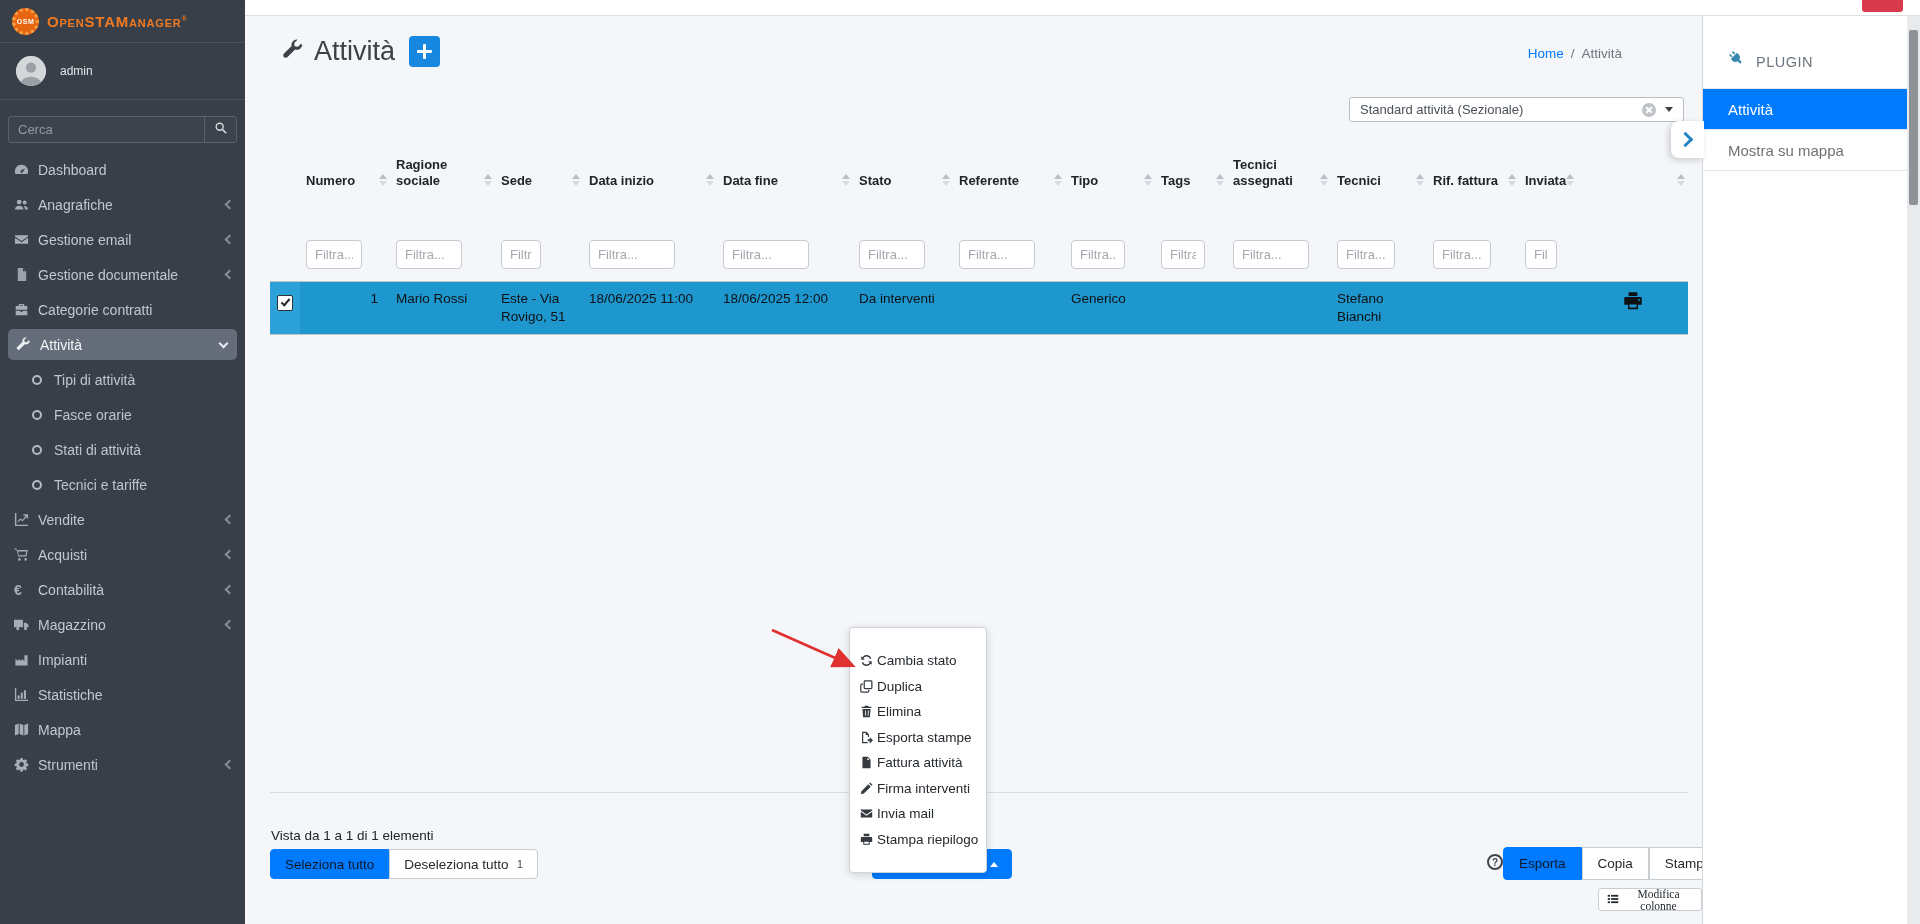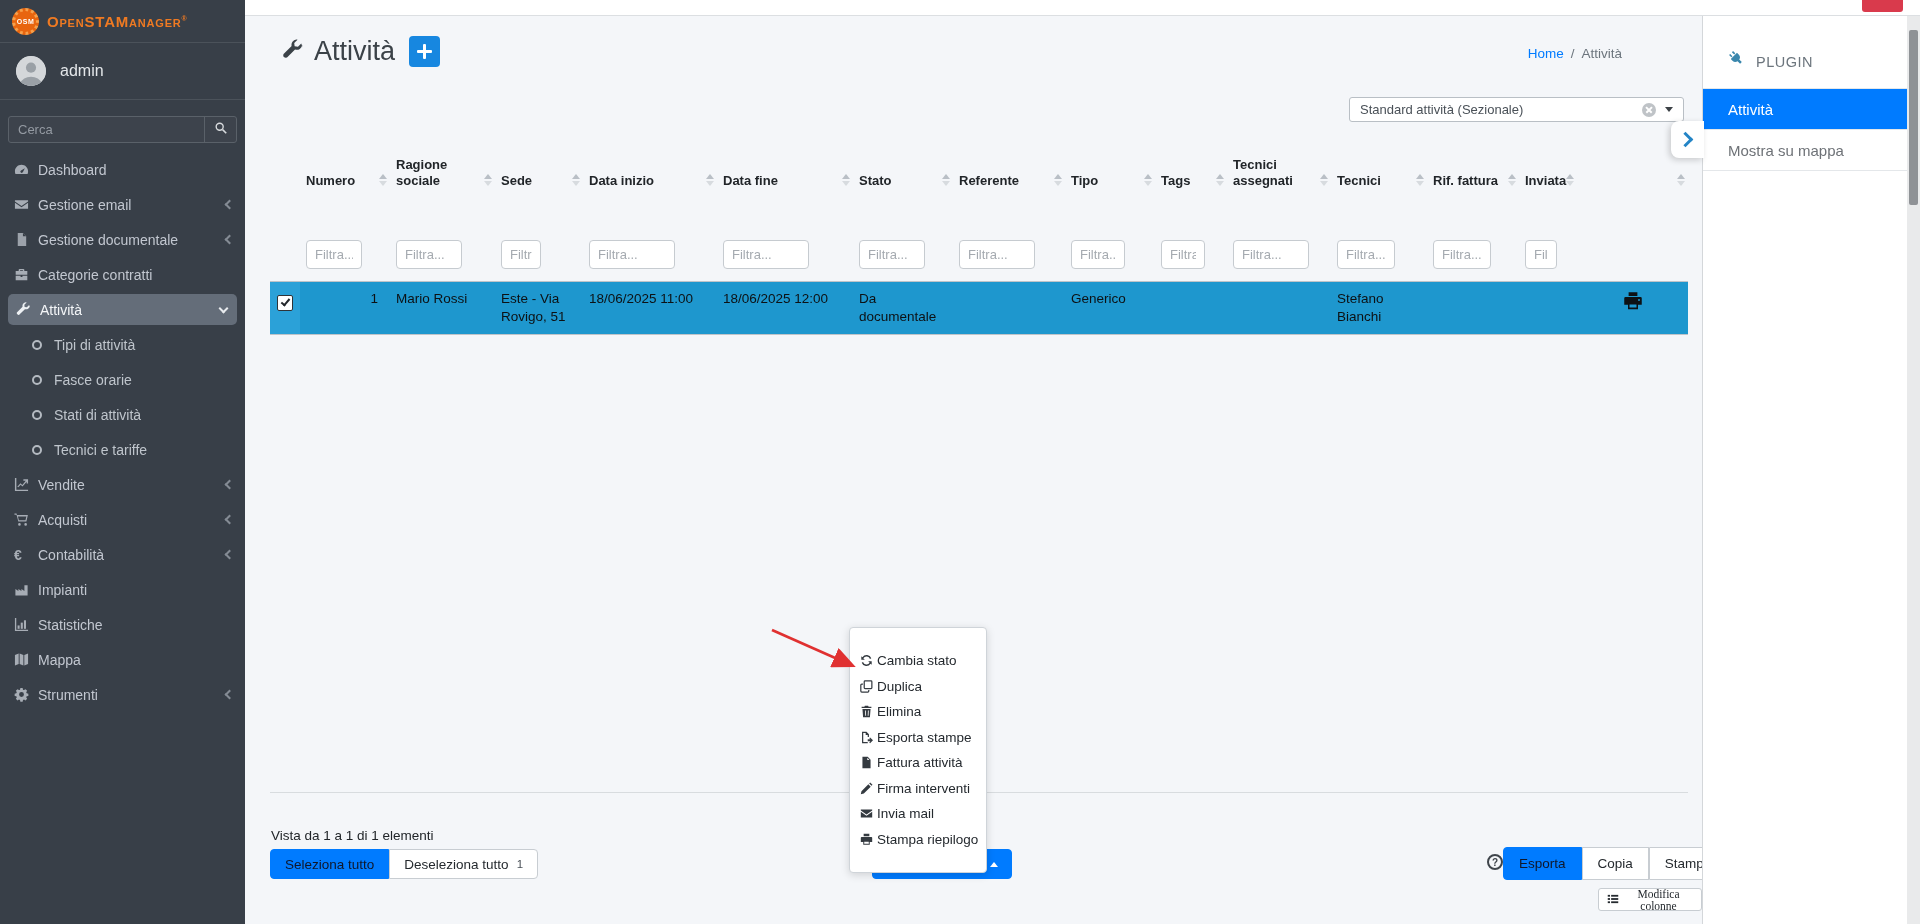--- a/index.html
+++ b/index.html
@@ -15,21 +15,21 @@
   .logo-gear { width:27px; height:27px; border-radius:50%; background:#e8650f;
                border:3px dotted #f7a04b; display:flex; align-items:center; justify-content:center;
                flex:0 0 27px; }
   .logo-gear span { font-size:7px; font-weight:bold; color:#fff; letter-spacing:.5px; }
   .brand-text { margin-left:8px; font-size:15px; font-weight:bold; color:#f07a22;
                 letter-spacing:.8px; font-variant:small-caps; white-space:nowrap; }
   .brand-text sup { font-size:7px; }
   .user-row { height:57px; display:flex; align-items:center; padding:0 16px;
               border-bottom:1px solid #4b525a; }
   .avatar { width:30px; height:30px; border-radius:50%; overflow:hidden; background:#d4d7da; flex:0 0 30px; }
-  .user-name { margin-left:14px; font-size:16px; color:#e4e7ea; }
+  .user-name { margin-left:14px; font-size:12px; color:#e4e7ea; }
   .search-wrap { margin:16px 8px 0 8px; height:27px; display:flex;
                  background:#3d434c; border:1px solid #5a6169; border-radius:3px; overflow:hidden; }
   .search-wrap input { flex:1; background:transparent; border:none; outline:none;
                        color:#cfd4da; font-size:13px; padding:0 9px; font-family:inherit; }
   .search-wrap input::placeholder { color:#949aa2; }
   .search-btn { width:32px; border:none; border-left:1px solid #5a6169; background:transparent;
                 color:#d7dadd; display:flex; align-items:center; justify-content:center; cursor:pointer; }
   .side-menu { position:absolute; top:152px; left:0; right:0; }
   .s-item { height:35px; display:flex; align-items:center; padding:0 12px 0 14px;
             font-size:14px; cursor:pointer; position:relative; }
@@ -201,20 +201,32 @@
         <span class="ico">
             <svg width="15" height="15" viewBox="0 0 16 16" fill="currentColor">
               <path d="M8 3C4.1 3 1 6.1 1 10c0 1 .2 2 .6 2.8h12.8c.4-.8.6-1.8.6-2.8 0-3.9-3.1-7-7-7zm1 8.2a1.3 1.3 0 1 1-1.5-2.1l4.1-2.4-2.2 4.2-.4.3z"></path>
             </svg>
           </span>
         <span class="lbl">Dashboard</span>
       </div>
       <div class="s-item">
         <span class="ico">
             <svg width="15" height="15" viewBox="0 0 16 16" fill="currentColor">
+              <circle cx="5.5" cy="5.4" r="2.5"></circle>
+              <path d="M1 13.3c0-2.3 2-4.1 4.5-4.1s4.5 1.8 4.5 4.1z"></path>
+              <circle cx="11.4" cy="5.9" r="2.1"></circle>
+              <path d="M11 9.6c2.2 0 4 1.6 4 3.7h-3.3c0-1.4-.5-2.7-1.5-3.6z"></path>
+            </svg>
+          </span>
+        <span class="lbl">Anagrafiche</span>
+        <span class="chev-left"></span>
+      </div>
+      <div class="s-item">
+        <span class="ico">
+            <svg width="15" height="15" viewBox="0 0 16 16" fill="currentColor">
               <path d="M1 3.5h14v1.2L8 9.6 1 4.7z"></path>
               <path d="M1 6.2l7 4.8 7-4.8v6.3H1z"></path>
             </svg>
           </span>
         <span class="lbl">Gestione email</span>
         <span class="chev-left"></span>
       </div>
       <div class="s-item">
         <span class="ico">
             <svg width="15" height="15" viewBox="0 0 16 16" fill="currentColor">
@@ -275,20 +287,29 @@
             <svg width="15" height="15" viewBox="0 0 16 16" fill="currentColor">
               <path d="M.5 1.5h2.2l.5 1.8h11.6L13.2 10H4.6L3 3.9l-.5-1H.5zM5.2 8.7h7l1-4H4.2zM5.8 14.6a1.4 1.4 0 1 1 0-2.8 1.4 1.4 0 0 1 0 2.8zm6.6 0a1.4 1.4 0 1 1 0-2.8 1.4 1.4 0 0 1 0 2.8z"></path>
             </svg>
           </span>
         <span class="lbl">Acquisti</span>
         <span class="chev-left"></span>
       </div>
       <div class="s-item">
         <span class="ico euro-glyph">€</span>
         <span class="lbl">Contabilità</span>
+        <span class="chev-left"></span>
+      </div>
+      <div class="s-item">
+        <span class="ico">
+            <svg width="15" height="15" viewBox="0 0 16 16" fill="currentColor">
+              <path d="M0 3h9.5v8H0zM10.5 6h2.6L15.5 8.5V11h-5zM4 14a1.7 1.7 0 1 1 0-3.4A1.7 1.7 0 0 1 4 14zm8.3 0a1.7 1.7 0 1 1 0-3.4 1.7 1.7 0 0 1 0 3.4z"></path>
+            </svg>
+          </span>
+        <span class="lbl">Magazzino</span>
         <span class="chev-left"></span>
       </div>
       <div class="s-item">
         <span class="ico">
             <svg width="15" height="15" viewBox="0 0 16 16" fill="currentColor">
               <path d="M1.5 14.5V7.5l3.2 2.1V7.5l3.2 2.1V7.5l3.2 2.1V3.5h3.4v11z"></path>
             </svg>
           </span>
         <span class="lbl">Impianti</span>
       </div>
@@ -452,21 +473,21 @@
           </tr>
         </thead>
         <tbody>
           <tr class="sel-row">
             <td class="cbcell"><span class="checkbox"><i></i></span></td>
             <td class="numcell">1</td>
             <td>Mario Rossi</td>
             <td>Este - Via Rovigo, 51</td>
             <td>18/06/2025 11:00</td>
             <td>18/06/2025 12:00</td>
-            <td>Da documentale</td>
+            <td>Da interventi</td>
             <td></td>
             <td>Generico</td>
             <td></td>
             <td></td>
             <td>Stefano Bianchi</td>
             <td></td>
             <td></td>
             <td class="printcell"><span class="picon"><svg width="20" height="20" viewBox="0 0 16 16" fill="currentColor">
                     <path d="M4.5 1h7v3h-7zM2 4.8h12a1 1 0 0 1 1 1V11h-3v3.5H4V11H1V5.8a1 1 0 0 1 1-1zm3.2 6v2.4h5.6v-2.4zM12.8 6.4a.8.8 0 1 0 0 1.6.8.8 0 0 0 0-1.6z"></path>
                   </svg></span></td>

